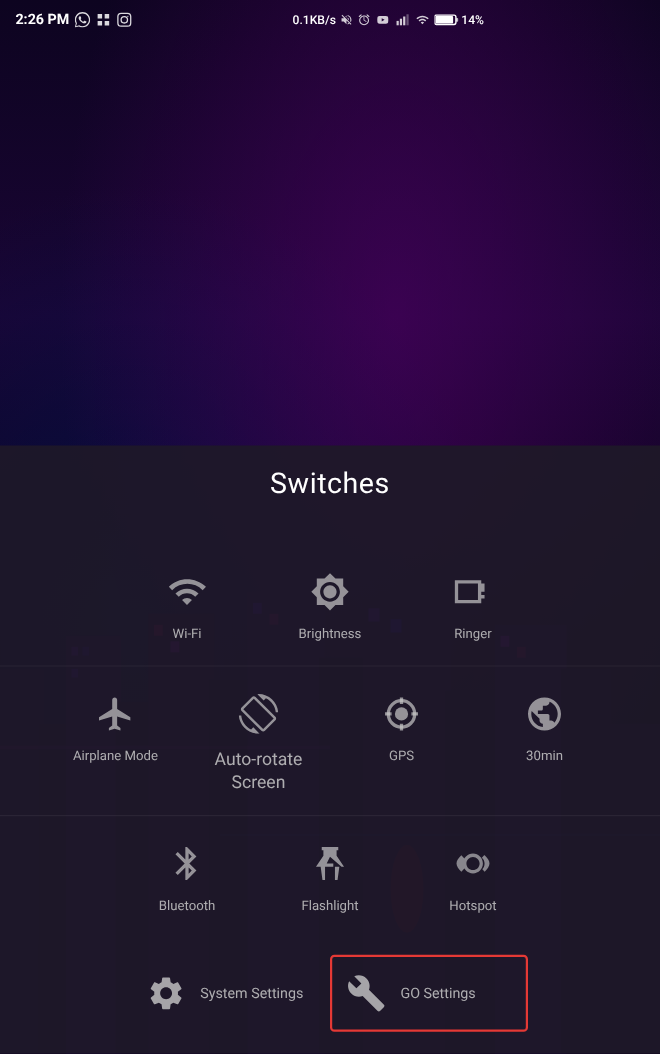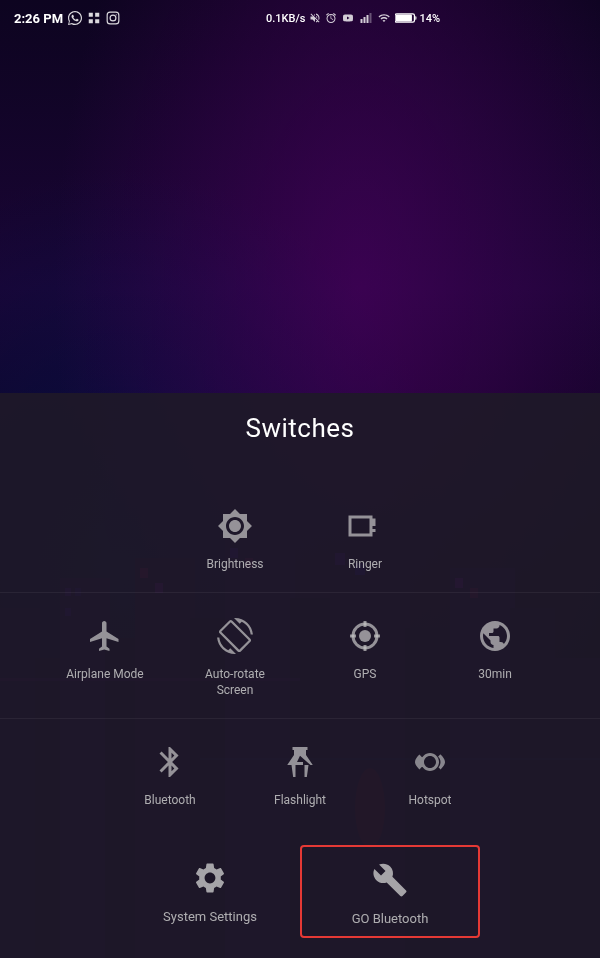--- a/index.html
+++ b/index.html
@@ -140,21 +140,21 @@
     
     .settings-row {
       display: flex;
       justify-content: center;
       gap: 0;
       padding: 16px 0 20px 0;
     }
 
     .settings-item {
       display: flex;
-      flex-direction: column;
+      flex-direction: row;
       align-items: center;
       width: 180px;
       padding: 10px 8px;
       gap: 8px;
       cursor: pointer;
     }
 
     .settings-item .icon-wrap {
       width: 46px;
       height: 46px;
@@ -287,20 +287,28 @@
   </div>
 </div>
 
 <div class="panel">
   <h2 class="panel-title">Switches</h2>
 
   <div class="switch-grid">
 
     <div class="switch-row">
 
+      <div class="switch-item">
+        <div class="icon-wrap">
+          <svg viewBox="0 0 24 24">
+              <path d="M1 9l2 2c5.08-5.08 13.42-5.08 18.5 0l2-2C16.93 2.93 7.08 2.93 1 9zm8 8l3 3 3-3c-1.65-1.66-4.34-1.66-6 0zm-4-4l2 2c2.76-2.76 7.24-2.76 10 0l2-2C15.14 9.14 8.87 9.14 5 13z"></path>
+            </svg>
+        </div>
+        <span class="item-label">Wi-Fi</span>
+      </div>
 
       <div class="switch-item">
         <div class="icon-wrap">
           <svg viewBox="0 0 24 24">
               <path d="M20 8.69V4h-4.69L12 .69 8.69 4H4v4.69L.69 12 4 15.31V20h4.69L12 23.31 15.31 20H20v-4.69L23.31 12 20 8.69zM12 18c-3.31 0-6-2.69-6-6s2.69-6 6-6 6 2.69 6 6-2.69 6-6 6zm0-10c-2.21 0-4 1.79-4 4s1.79 4 4 4 4-1.79 4-4-1.79-4-4-4z"></path>
             </svg>
         </div>
         <span class="item-label">Brightness</span>
       </div>
 
@@ -325,21 +333,21 @@
         </div>
         <span class="item-label">Airplane Mode</span>
       </div>
 
       <div class="switch-item">
         <div class="icon-wrap">
           <svg viewBox="0 0 24 24">
               <path d="M16.48 2.52c3.27 1.55 5.61 4.72 5.97 8.48h1.5C23.44 4.84 18.29 0 12 0l-.66.03 3.81 3.81 1.33-1.32zm-6.25-.77c-.59-.59-1.54-.59-2.12 0L1.75 8.11c-.59.59-.59 1.54 0 2.12l12.02 12.02c.59.59 1.54.59 2.12 0l6.36-6.36c.59-.59.59-1.54 0-2.12L10.23 1.75zm4.6 19.44L2.81 9.17l6.36-6.36 12.02 12.02-6.36 6.36zm-7.31.29C4.25 19.94 1.91 16.76 1.55 13H.05C.56 19.16 5.71 24 12 24l.66-.03-3.81-3.81-1.33 1.32z"></path>
             </svg>
         </div>
-        <span class="item-label" style="color:rgba(200,200,200,0.85);font-size:12px;text-align:center;line-height:1.3;">Auto-rotate<br>Screen</span>
+        <span class="item-label" style="color:rgba(200,200,200,0.85);font-size:16px;text-align:center;line-height:1.3;">Auto-rotate<br>Screen</span>
       </div>
 
       <div class="switch-item">
         <div class="icon-wrap">
           <svg viewBox="0 0 24 24">
               <circle cx="12" cy="12" r="8" fill="none" stroke="rgba(200,200,200,0.7)" stroke-width="2"></circle>
               <circle cx="12" cy="12" r="4"></circle>
               <line x1="12" y1="2" x2="12" y2="6" stroke="rgba(200,200,200,0.7)" stroke-width="2"></line>
               <line x1="12" y1="18" x2="12" y2="22" stroke="rgba(200,200,200,0.7)" stroke-width="2"></line>
               <line x1="2" y1="12" x2="6" y2="12" stroke="rgba(200,200,200,0.7)" stroke-width="2"></line>
@@ -401,17 +409,17 @@
       </div>
       <span class="item-label">System Settings</span>
     </div>
 
     <div class="settings-item highlighted">
       <div class="icon-wrap">
         <svg viewBox="0 0 24 24" fill="rgba(200,200,200,0.9)" width="36" height="36">
             <path d="M22.7 19l-9.1-9.1c.9-2.3.4-5-1.5-6.9-2-2-5-2.4-7.4-1.3L9 6 6 9 1.6 4.7C.4 7.1.9 10.1 2.9 12.1c1.9 1.9 4.6 2.4 6.9 1.5l9.1 9.1c.4.4 1 .4 1.4 0l2.3-2.3c.5-.4.5-1.1.1-1.4z"></path>
           </svg>
       </div>
-      <span class="item-label">GO Bluetooth</span>
+      <span class="item-label">GO Settings</span>
     </div>
   </div>
 
 </div>
 
 </body></html>

